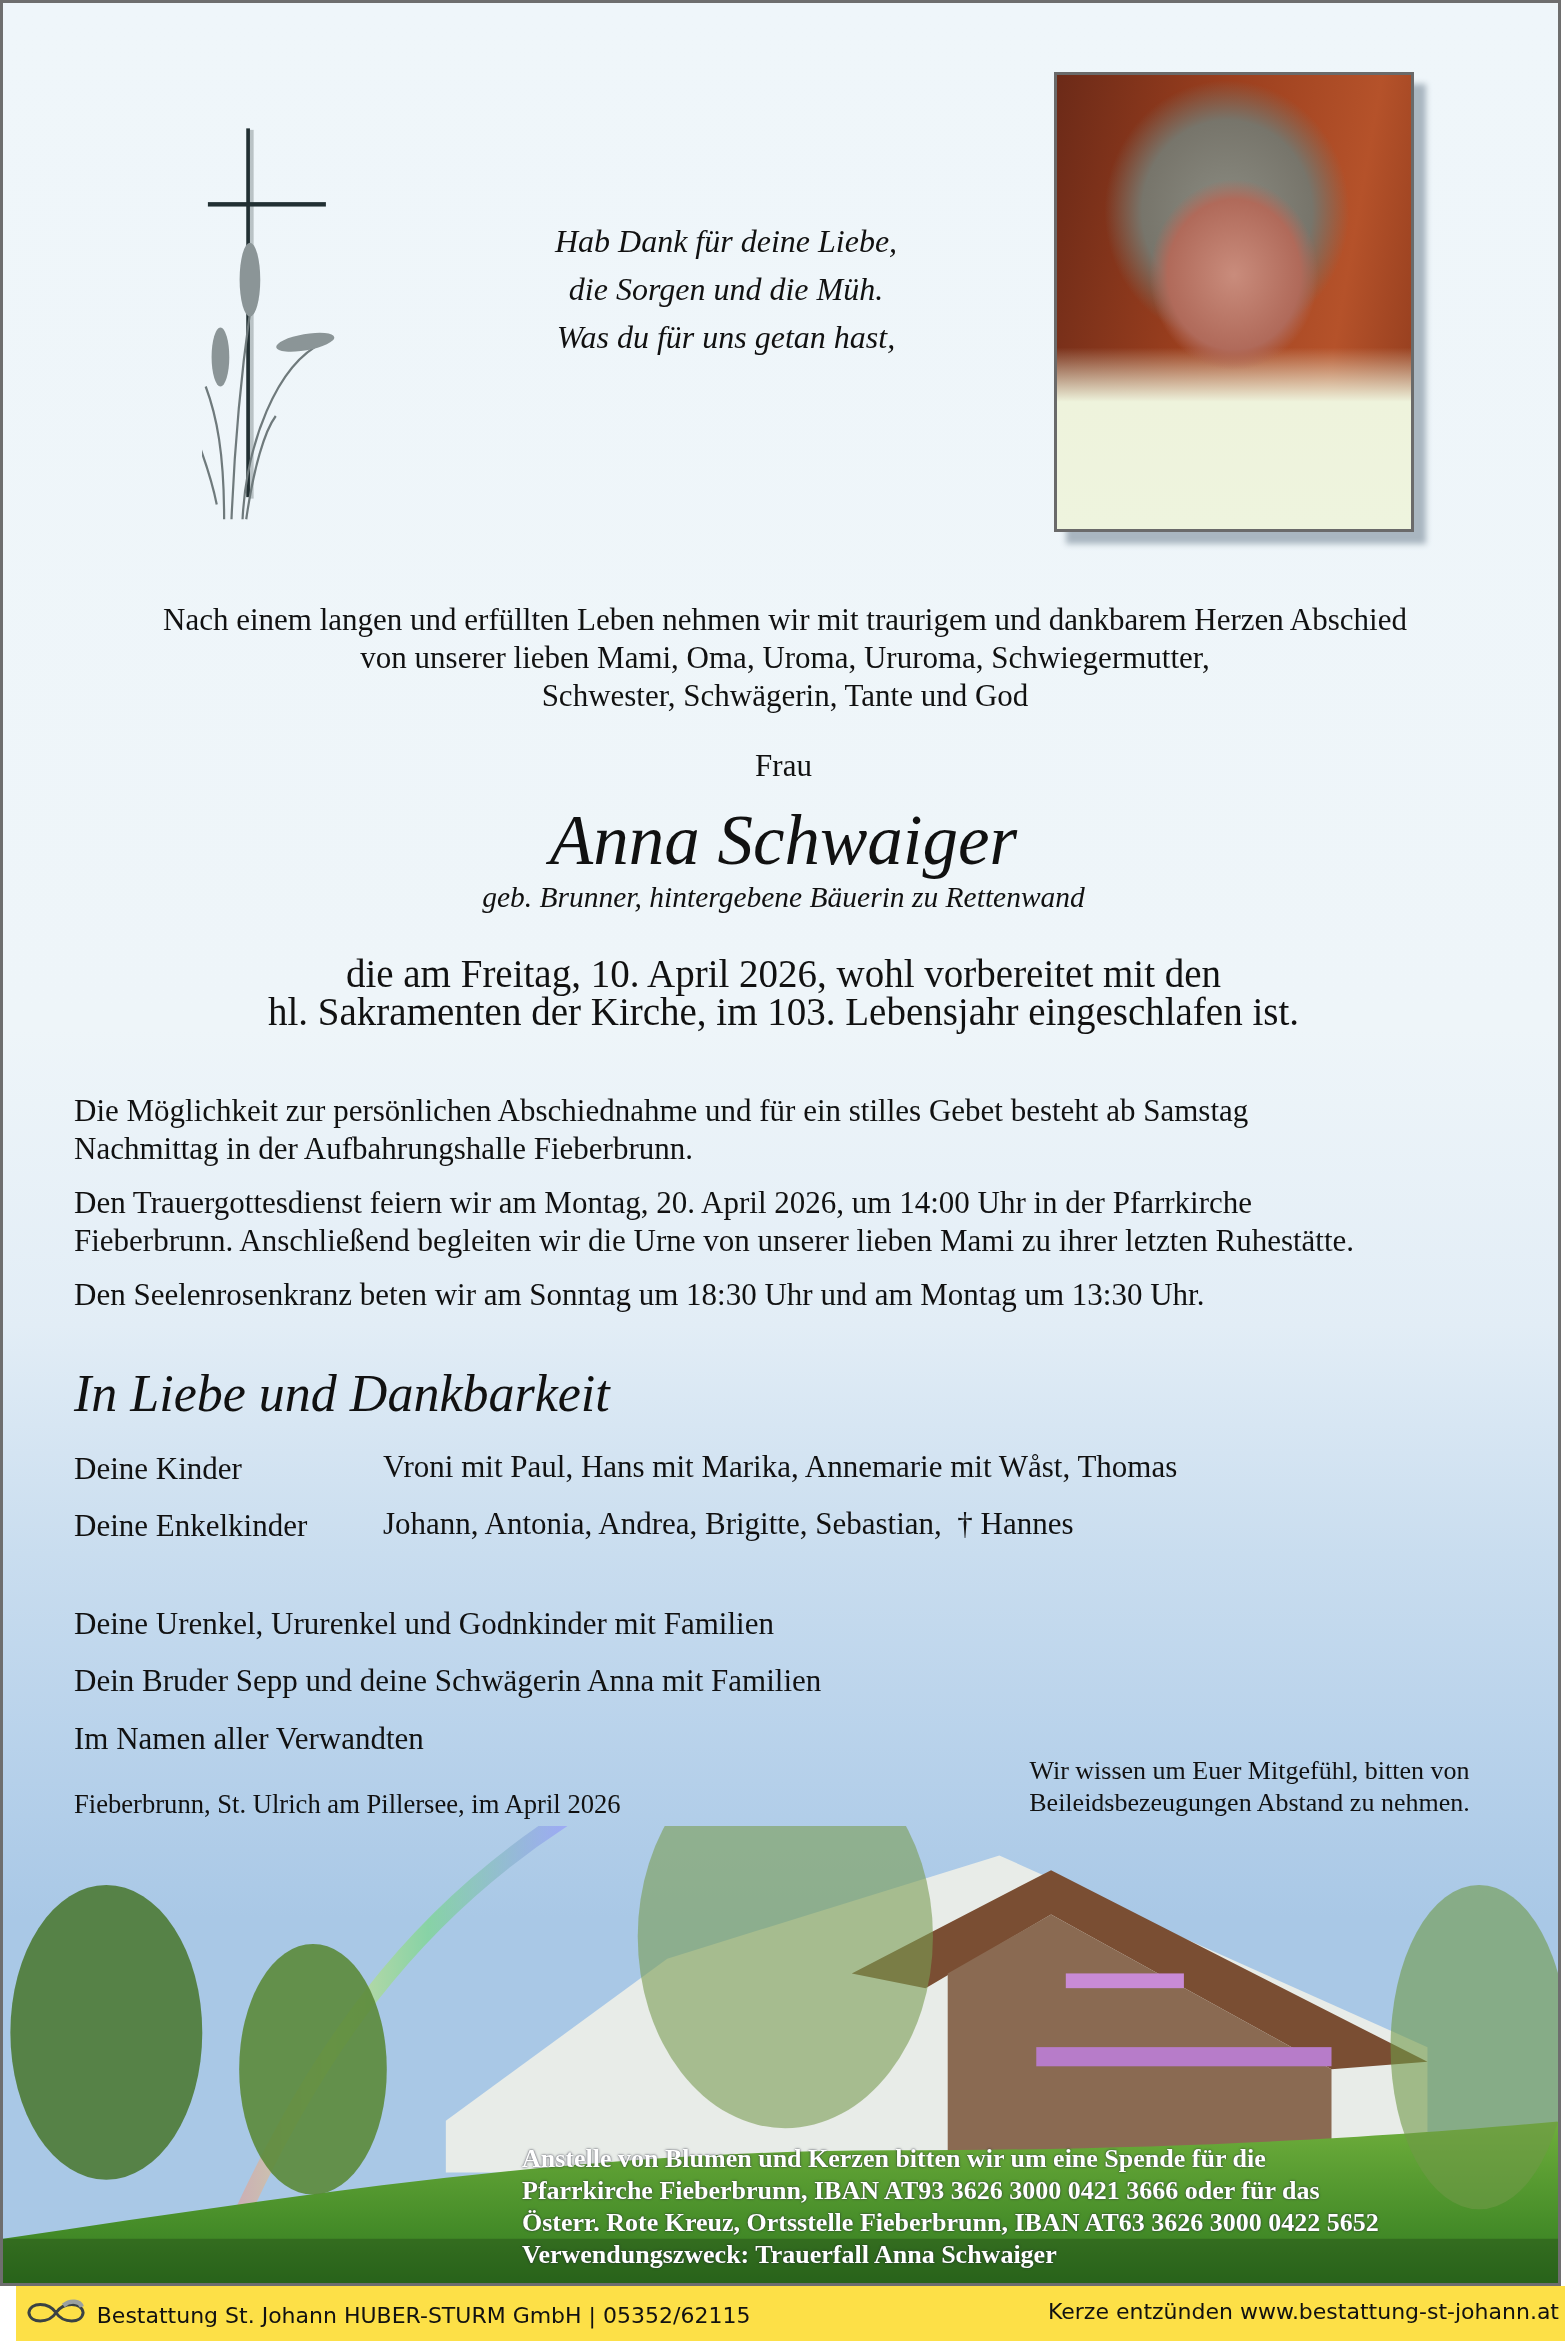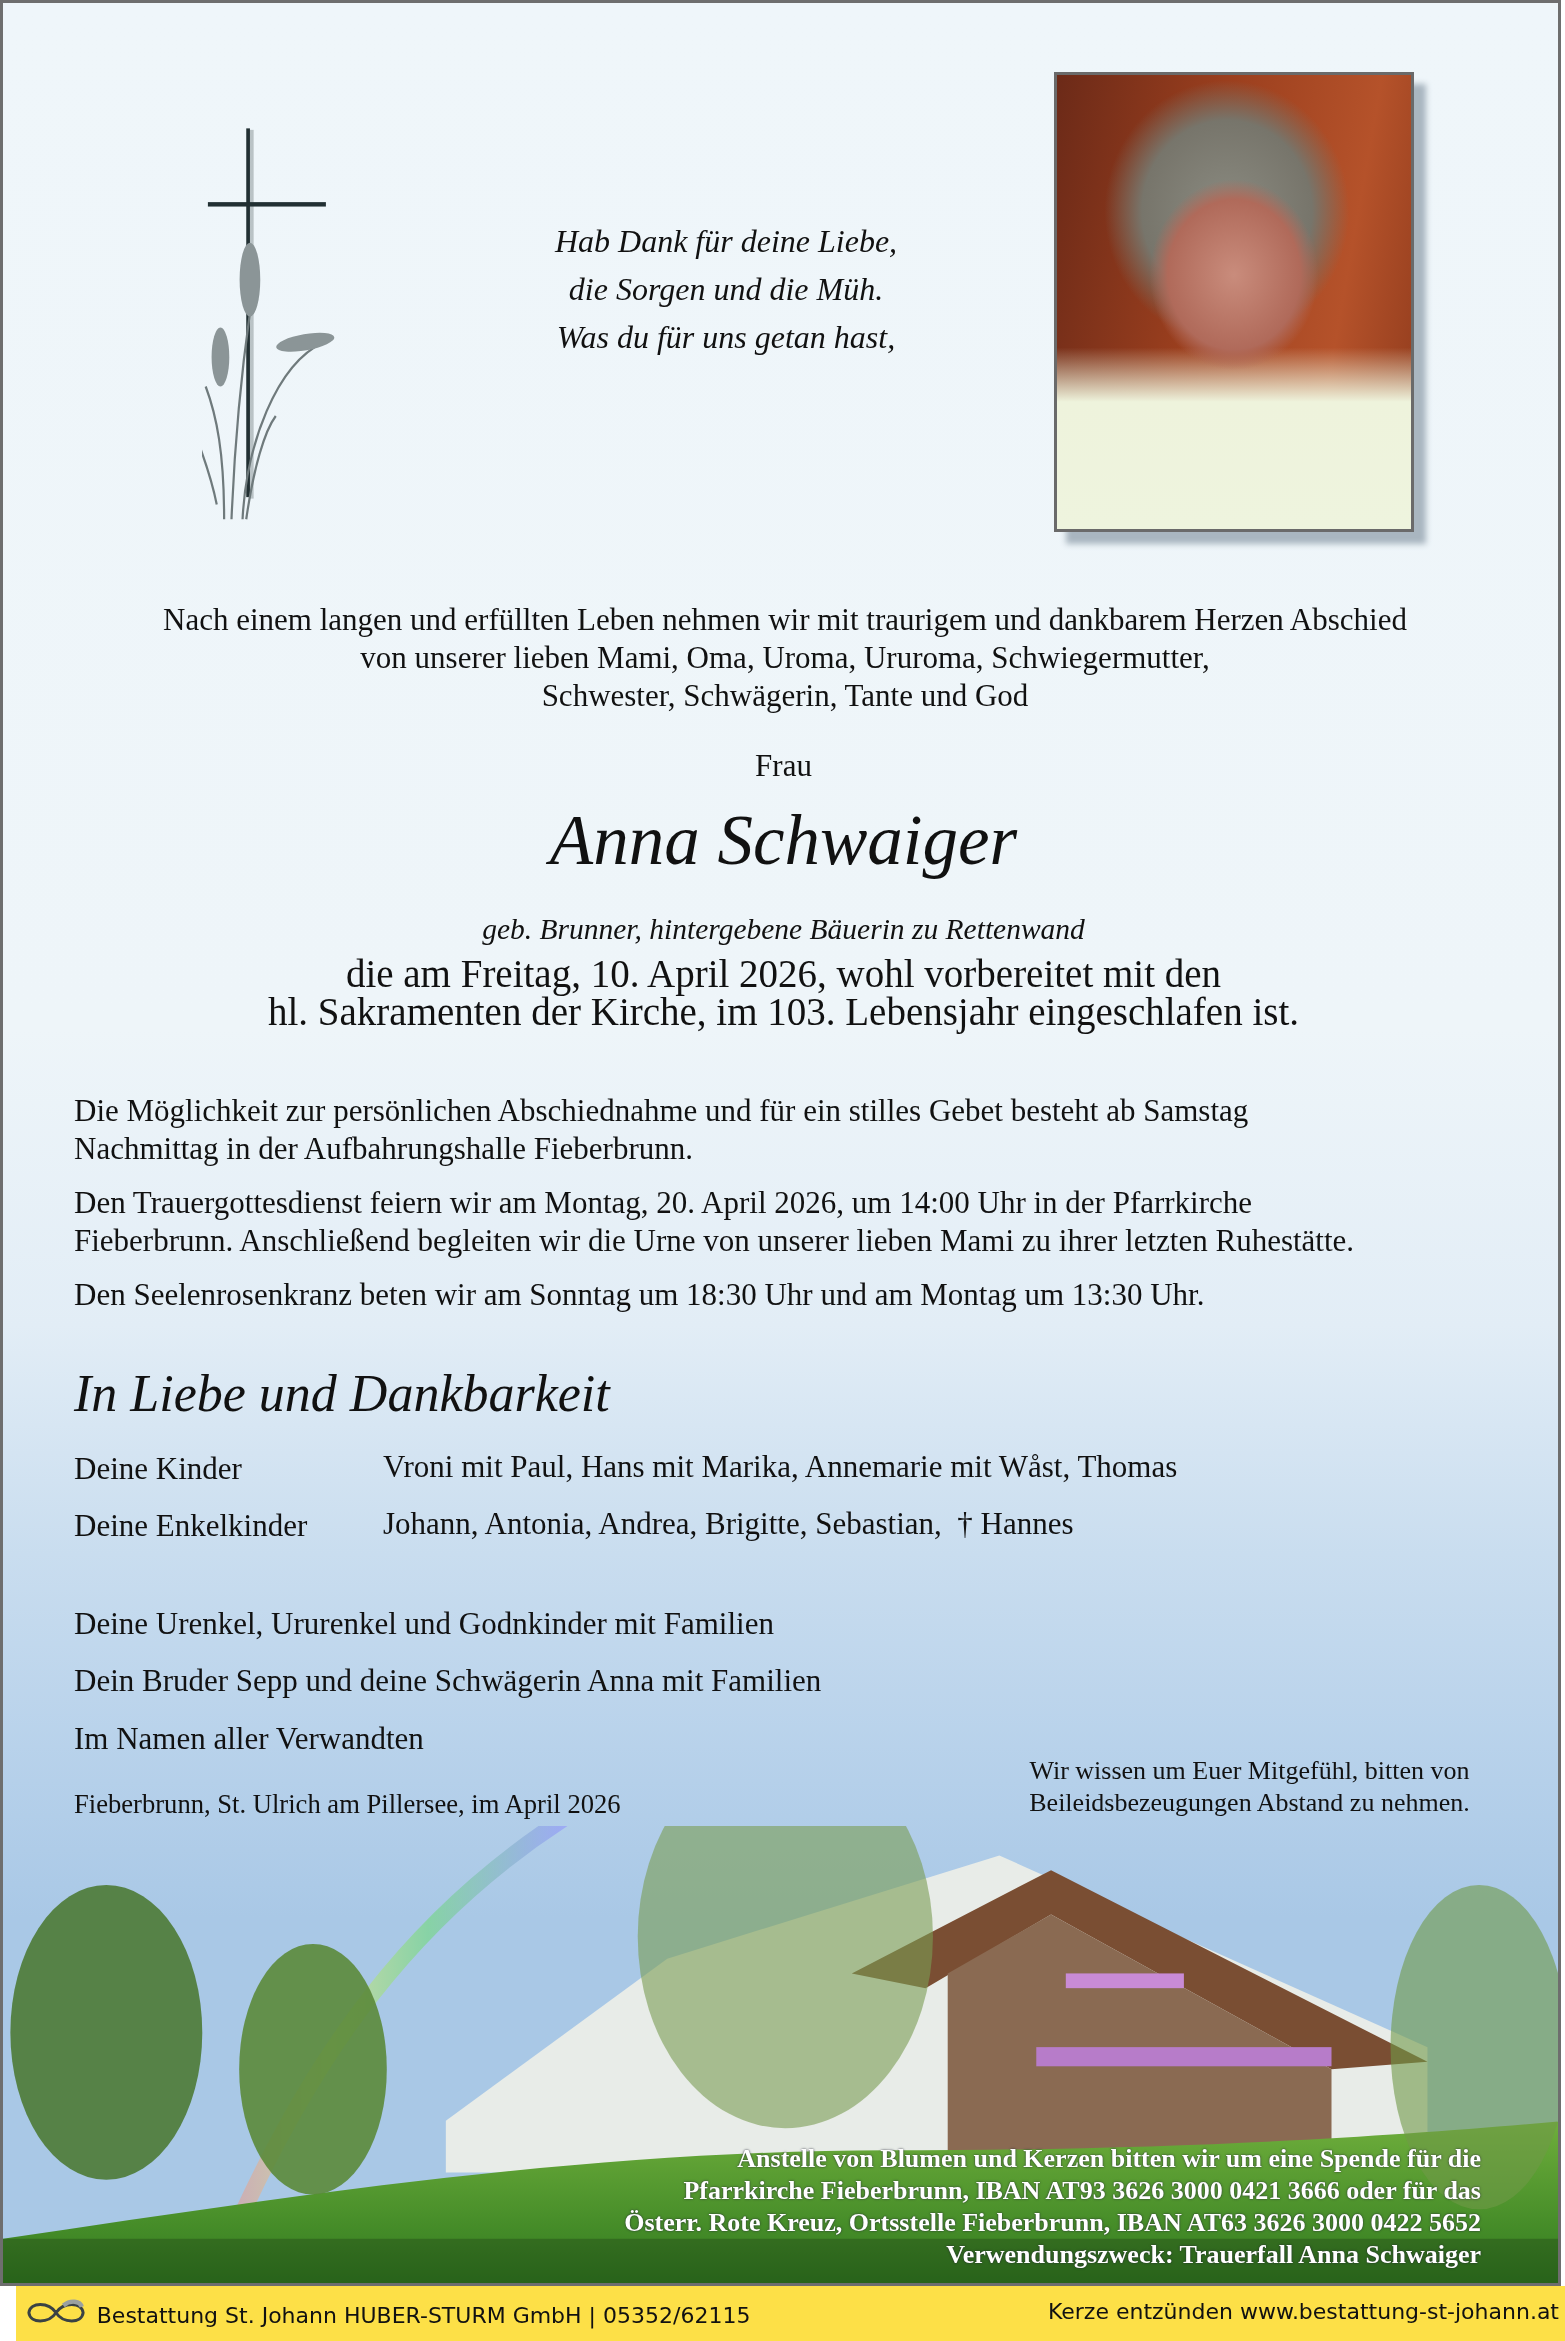--- a/index.html
+++ b/index.html
@@ -15,30 +15,30 @@
   .photo { left:1051px; top:69px; width:354px; height:454px; border:3px solid #6a6a6a;
            box-shadow:11.8px 11.8px 5.9px #a9b6c0;
            background:
              radial-gradient(ellipse 34% 30% at 50% 44%, #c98c7c 0%, #b06a5a 55%, rgba(0,0,0,0) 70%),
              radial-gradient(ellipse 48% 40% at 48% 30%, #8a8a80 0%, #77756b 50%, rgba(0,0,0,0) 72%),
              linear-gradient(to bottom, rgba(0,0,0,0) 60%, #eef3dc 72%, #eef4de 100%),
              linear-gradient(100deg, #6c2a18 0%, #9b3f1e 40%, #b5522a 75%, #8e3a1c 100%); }
   .intro { left:59px; top:598px; width:1446px; font-size:31px; line-height:38px; }
   .frau { left:0; top:745px; width:1561px; font-size:31px; }
   .name { left:0; top:797px; width:1561px; font-style:italic; font-size:71px; }
-  .maiden { left:0; top:878px; width:1561px; font-style:italic; font-size:29.5px;margin-top:32px; }
+  .maiden { left:0; top:878px; width:1561px; font-style:italic; font-size:29.5px; }
   .death { left:0; top:952px; width:1561px; font-size:39px; line-height:38px; }
   .para { left:71px; width:1446px; font-size:31px; line-height:38px; }
   .heading { left:71px; top:1361px; font-style:italic; font-size:52px; }
   .fam-label { left:71px; font-size:31px; }
   .fam-val { left:380px; font-size:31px; line-height:38px; }
   .place { left:71px; top:1786px; font-size:26.6px; }
   .nocond { left:981px; top:1752px; width:531px; text-align:center; font-size:26px; line-height:32px; }
   .landscape { left:0; top:1823px; width:1561px; height:457px; }
-  .donation { right:77px; top:2140px; width:959px; text-align:right; color:#fff; font-weight:bold;
+  .donation { right:77px; top:2140px; width:959px; text-align:left; color:#fff; font-weight:bold;
               font-size:26px; line-height:32px; text-shadow:0 0 2.2px #223; }
   .footer { left:16px; top:2286px; width:1565px; height:56px; background:#fde047; font-family:"DejaVu Sans", sans-serif; }
   .f-left { left:7.4px; top:11.8px; font-size:22px; display:flex; align-items:center; gap:7.4px; }
   .f-right { right:22px; top:13.3px; font-size:22px; }
 </style>
 </head>
 <body>
 
 <div class="card">
 

